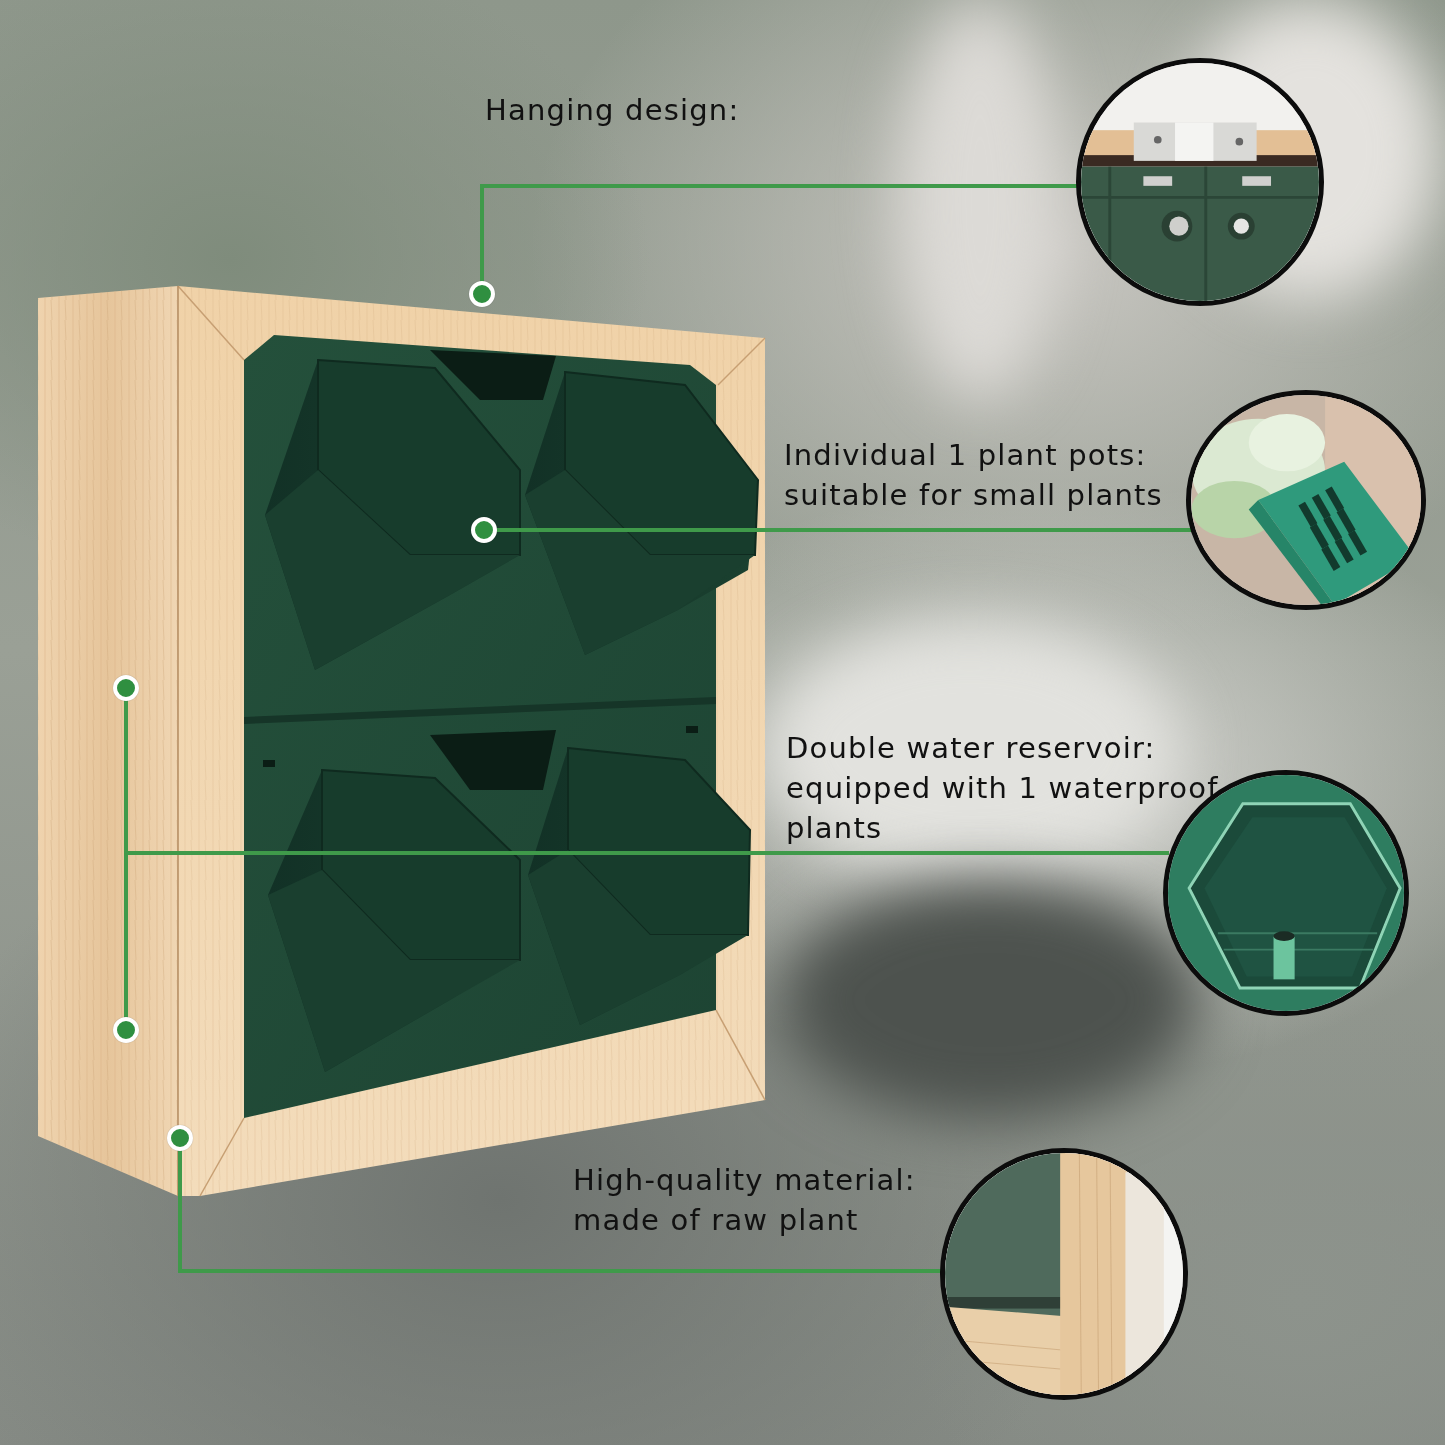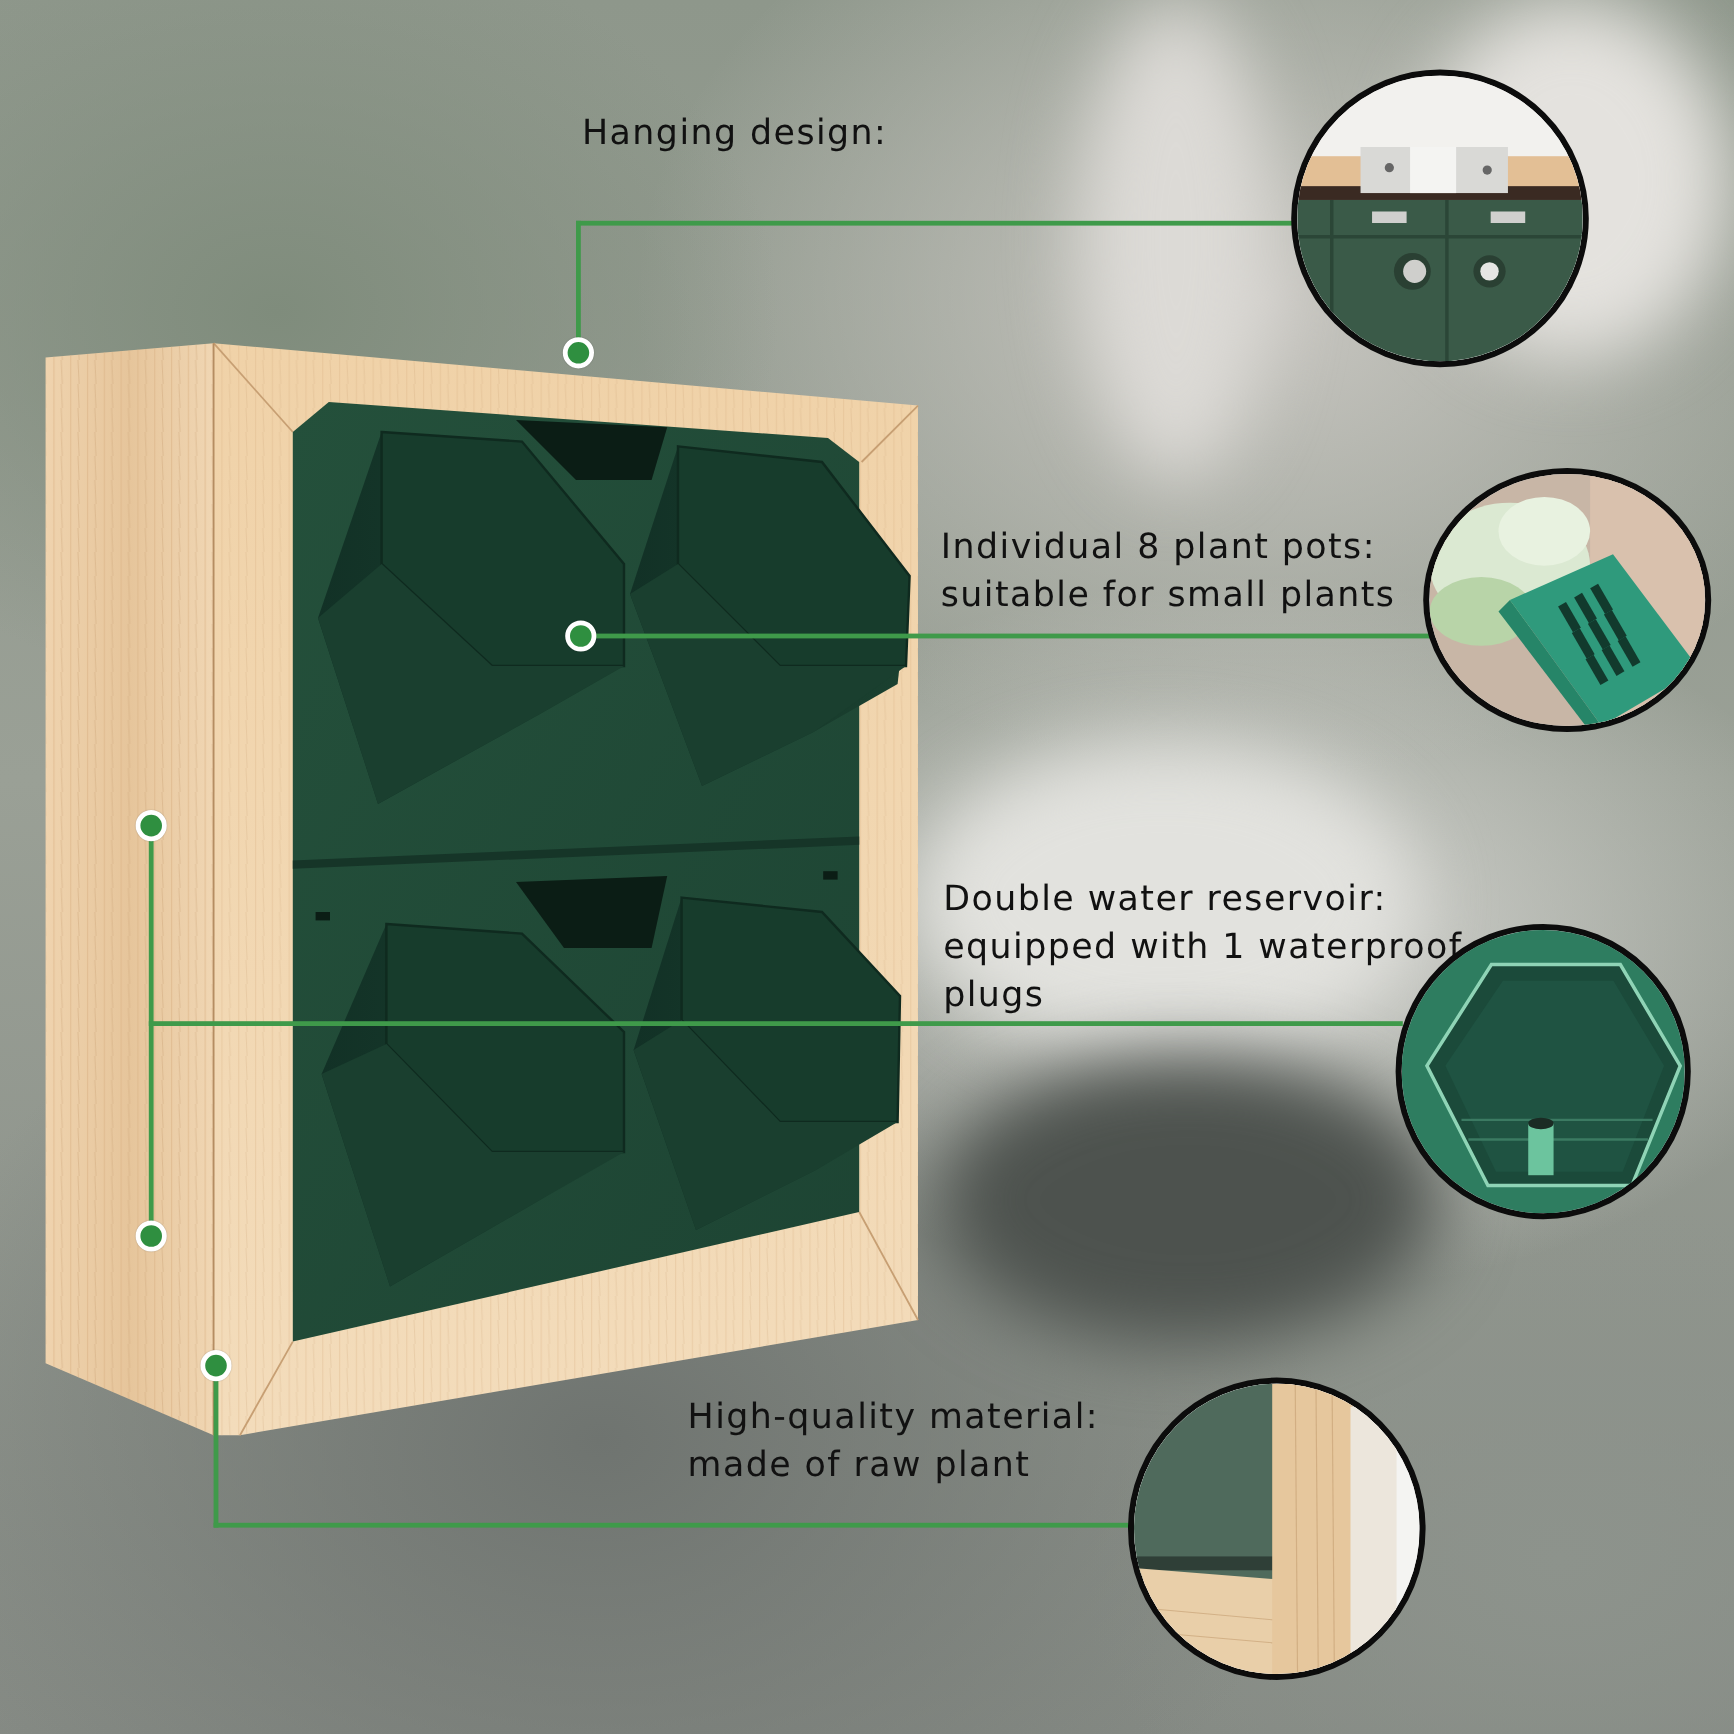--- a/index.html
+++ b/index.html
@@ -123,27 +123,27 @@
 <div class="dot" style="left:126px;top:1030px;"></div>
 
 <div class="line" style="left:178px;top:1138px;width:4px;height:135px;"></div>
 <div class="line" style="left:178px;top:1269px;width:766px;height:4px;"></div>
 <div class="dot" style="left:180px;top:1138px;"></div>
 
 <div class="callout" style="left:485px;top:90px;">
   <div>Hanging design:</div>
 </div>
 <div class="callout" style="left:784px;top:435px;">
-  <div>Individual 8 plant pots:</div>
+  <div>Individual 1 plant pots:</div>
   <div>suitable for small plants</div>
 </div>
 <div class="callout" style="left:786px;top:728px;">
   <div>Double water reservoir:</div>
   <div>equipped with 1 waterproof</div>
-  <div>plugs</div>
+  <div>plants</div>
 </div>
 <div class="callout" style="left:573px;top:1160px;">
   <div>High-quality material:</div>
   <div>made of raw plant</div>
 </div>
 
 <div class="detail" style="left:1076px;top:58px;width:248px;height:248px;">
   <svg viewBox="0 0 248 248">
     <rect width="248" height="248" fill="#f2f1ee"></rect>
     <rect x="0" y="70" width="248" height="28" fill="#e3bf95"></rect>

